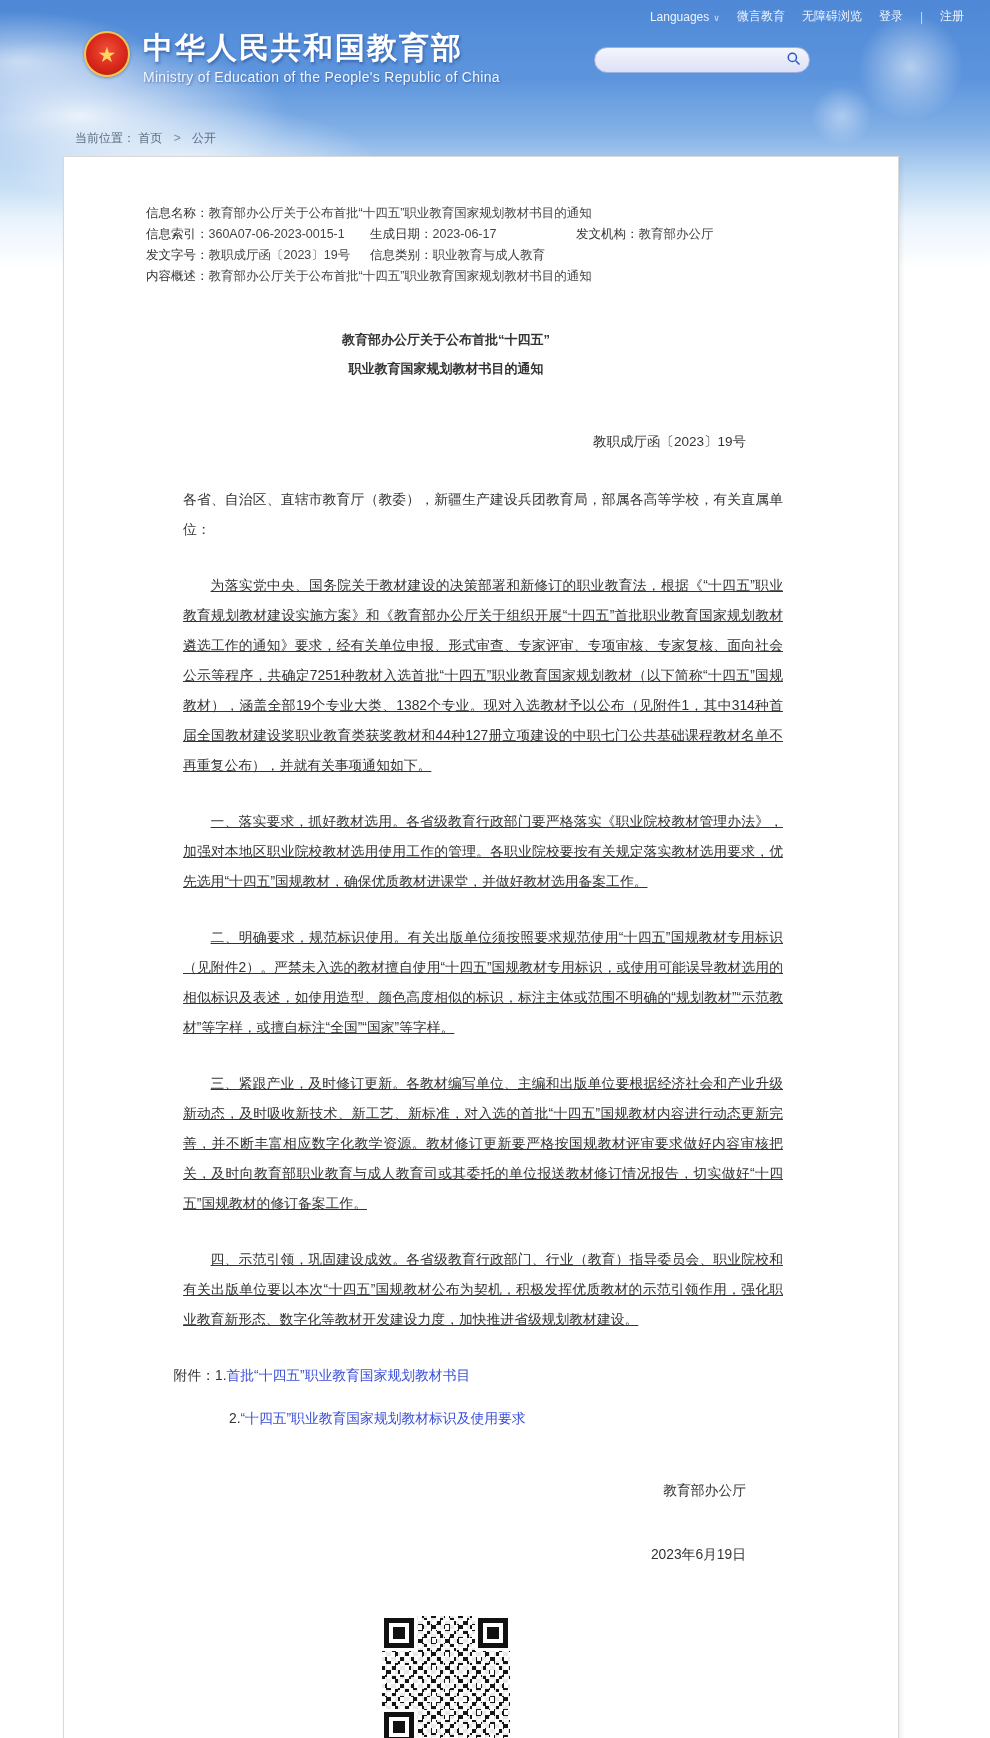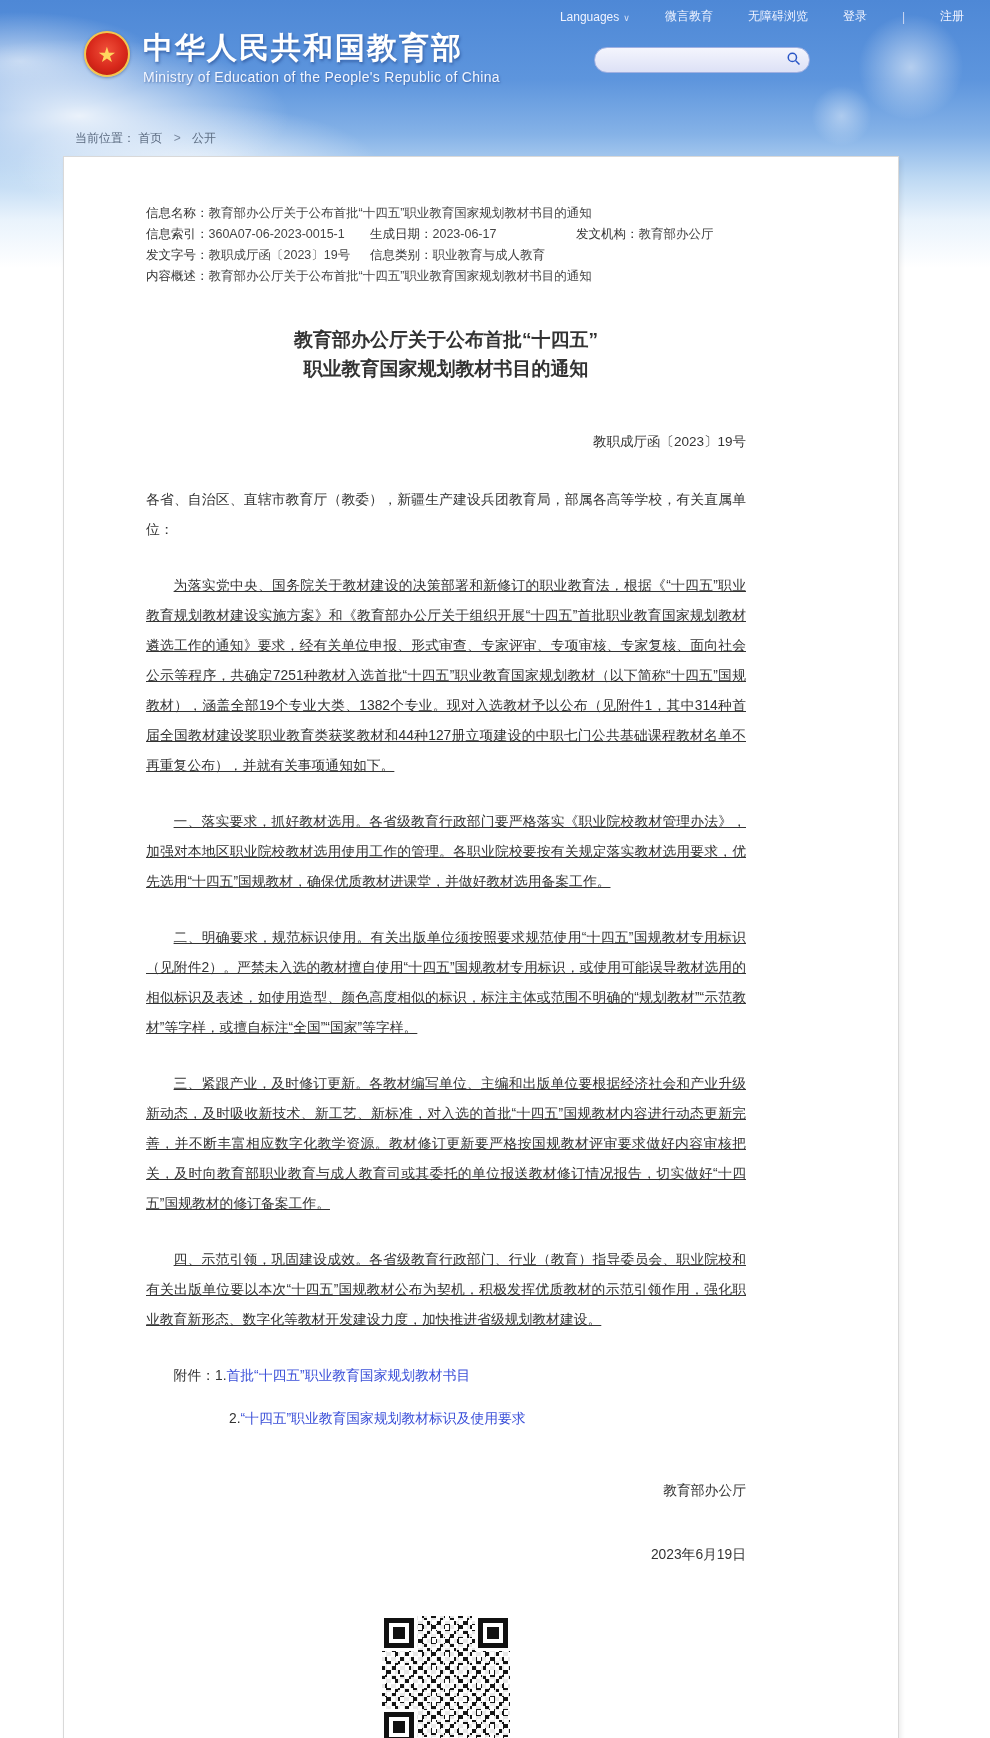--- a/index.html
+++ b/index.html
@@ -12,21 +12,21 @@
     background:
       radial-gradient(ellipse 300px 110px at 8% 38%,  rgba(255,255,255,.85) 0%, rgba(255,255,255,0) 70%),
       radial-gradient(ellipse 260px 90px  at 20% 55%, rgba(255,255,255,.75) 0%, rgba(255,255,255,0) 70%),
       radial-gradient(ellipse 200px 70px  at 2% 20%,  rgba(255,255,255,.6) 0%, rgba(255,255,255,0) 70%),
       radial-gradient(circle 70px at 92% 22%, rgba(255,255,255,.55) 0%, rgba(255,255,255,0) 75%),
       radial-gradient(circle 40px at 85% 38%, rgba(255,255,255,.4) 0%, rgba(255,255,255,0) 75%),
       linear-gradient(180deg,#4e88d6 0%, #5d95dd 26%, #85b2e7 44%, #bcd8f3 58%, #e9f3fc 72%, #ffffff 88%);
   }
   .header { position:relative; height:150px; z-index:2; }
 
-  .topnav { position:absolute; top:8px; right:26px; display:flex; align-items:center; gap:35px;
+  .topnav { position:absolute; top:8px; right:26px; display:flex; align-items:center; gap:17px;
             font-size:12px; color:#eef2ff; }
   .topnav a { color:#eef2ff; text-decoration:none; cursor:pointer; }
   .topnav .sep { color:#cdd8f2; }
   .caret { font-size:9px; margin-left:4px; color:#d8e2f8; }
 
   .brand { position:absolute; top:31px; left:84px; display:flex; align-items:flex-start; gap:13px; cursor:pointer; }
   .emblem { width:46px; height:46px; border-radius:50%; flex:0 0 auto;
             background:radial-gradient(circle at 50% 42%, #f0503a 0%, #d8281b 55%, #ad170d 100%);
             border:2px solid #f4c54e; display:flex; align-items:center; justify-content:center;
             color:#ffd75e; font-size:21px; line-height:1; box-shadow:0 1px 3px rgba(20,40,90,.4); }
@@ -48,25 +48,25 @@
   
   .card { position:relative; z-index:1; width:836px; margin:6px 0 0 63px; background:#fff;
           border:1px solid #d9d9d9; box-shadow:2px 3px 5px rgba(0,0,0,.08); padding-bottom:30px; }
 
   .meta { margin:46px 0 0 82px; width:628px; font-size:12.5px; color:#444; }
   .meta-row { display:flex; line-height:21px; }
   .meta-label { font-weight:normal; color:#333; white-space:nowrap; }
   .meta-cell { display:flex; }
   .w1 { width:224px; } .w2 { width:206px; }
 
-  .doc-title { margin:38px 0 0 82px; width:600px; text-align:center; font-size:19px; font-weight:bold;
+  .doc-title { margin:38px 0 0 82px; width:600px; text-align:center; font-size:13px; font-weight:bold;
                color:#333; line-height:29px; }
   .doc-number { margin:50px 0 0 82px; width:600px; text-align:right; font-size:13.5px; color:#333; }
 
-  .doc-body { margin-left:82px; width:600px; font-size:13.8px; color:#333; line-height:30px; text-align:justify; }
+  .doc-body { margin-left:119px; width:600px; font-size:13.8px; color:#333; line-height:30px; text-align:justify; }
   .salutation { margin-top:34px; }
   .para { text-indent:2em; margin-top:26px;text-decoration:underline; }
 
   .attachments { margin-left:82px; width:600px; font-size:13.8px; color:#333; line-height:30px; margin-top:26px; }
   .att-line { margin-top:0; }
   .att-line2 { padding-left:83px; margin-top:13px; }
   .att-label { padding-left:2em; }
   .attachments a { color:#3a4fd8; text-decoration:none; cursor:pointer; }
 
   .signature { margin-left:82px; width:600px; text-align:right; font-size:13.8px; color:#333; }

